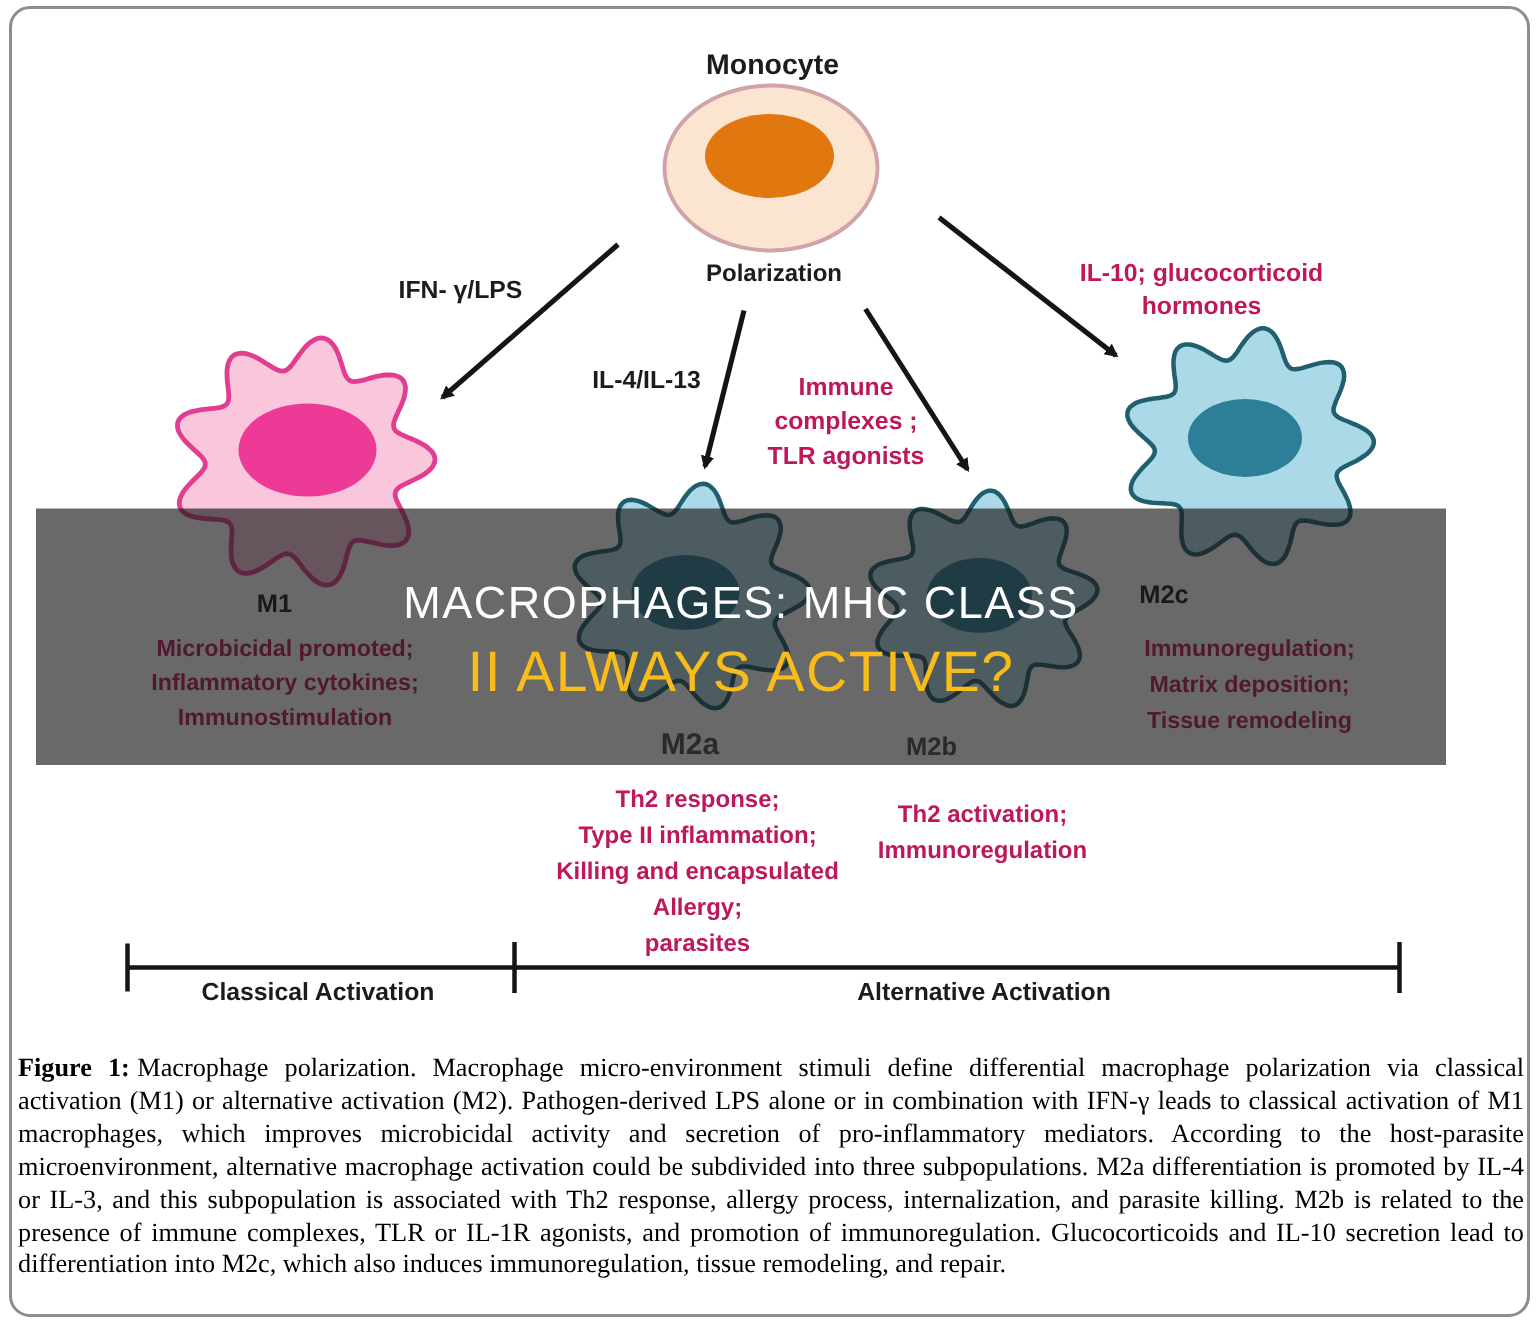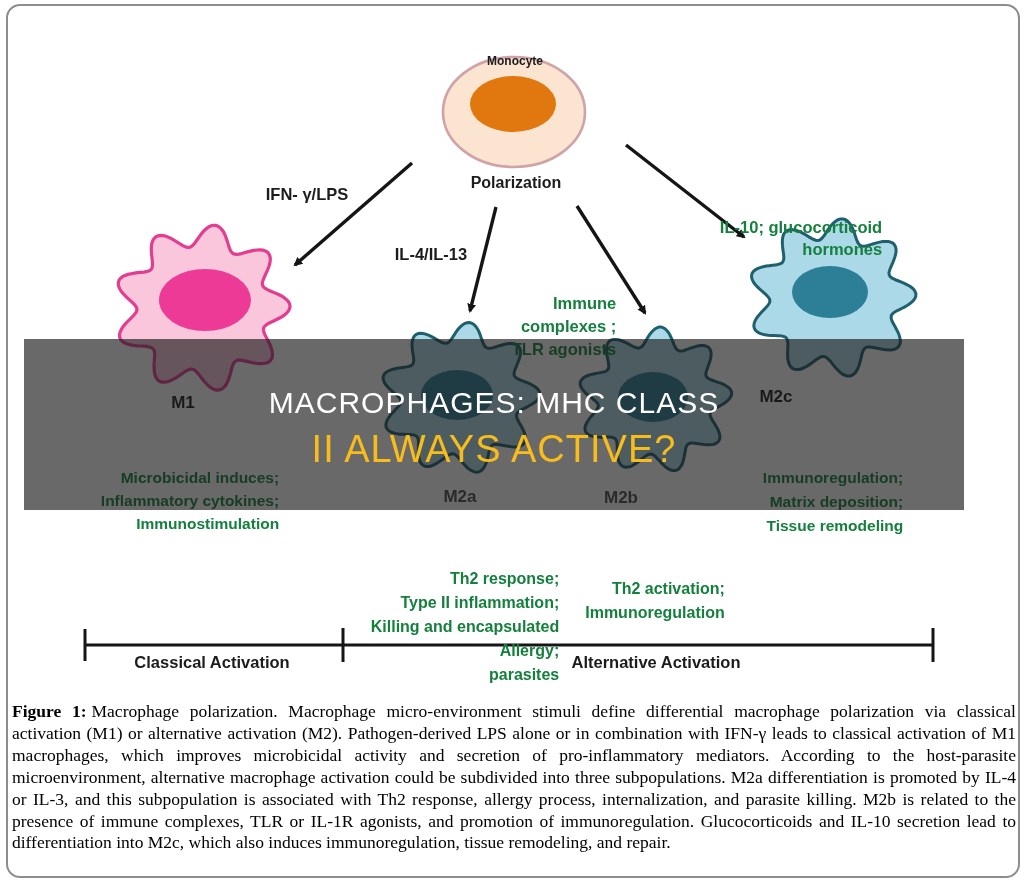--- a/index.html
+++ b/index.html
@@ -3,21 +3,21 @@
 <meta charset="utf-8">
 <style>
   html,body{margin:0;padding:0;background:#ffffff;}
   body{width:1024px;height:889px;position:relative;overflow:hidden;
        font-family:"Liberation Sans",sans-serif;}
   
   #diagram-svg{position:absolute;left:0;top:0;z-index:1;}
   .lbl{position:absolute;transform:translate(-50%,-50%);font-weight:bold;
        color:#1c1c1c;text-align:center;white-space:nowrap;z-index:2;}
   .lblblock{position:absolute;transform:translateX(-50%);font-weight:bold;
-       color:#15803d;text-align:right;white-space:nowrap;z-index:2;margin-top:45px;}
+       color:#be185d;text-align:center;white-space:nowrap;z-index:2;}
   
   .m1-body{fill:var(--m1-fill);stroke:var(--m1-stroke);stroke-width:3.2;}
   .m2-body{fill:var(--m2-fill);stroke:var(--m2-stroke);stroke-width:3;}
   .m1-nucleus{fill:var(--m1-nucleus);}
   .m2-nucleus{fill:var(--m2-nucleus);}
   .mono-body{fill:var(--monocyte-fill);stroke:var(--monocyte-stroke);stroke-width:2.6;}
   .mono-nucleus{fill:var(--monocyte-nucleus);}
   .arrow{stroke:var(--ink);stroke-width:3.4;}
   .bracket{stroke:var(--ink);stroke-width:3;}
   
@@ -76,52 +76,52 @@
   </g>
 
   <g>
     <line class="bracket" x1="85" y1="645" x2="933" y2="645"></line>
     <line class="bracket" x1="85" y1="629" x2="85" y2="661"></line>
     <line class="bracket" x1="343" y1="628" x2="343" y2="662"></line>
     <line class="bracket" x1="933" y1="628" x2="933" y2="662"></line>
   </g>
 </svg>
 
-<div class="lbl" style="left:515px;top:44px;font-size:12px;margin-top:17px;">Monocyte</div>
+<div class="lbl" style="left:515px;top:44px;font-size:19px;">Monocyte</div>
 <div class="lbl" style="left:516px;top:183px;font-size:16px;">Polarization</div>
 
 <div class="lbl" style="left:307px;top:194px;font-size:16.5px;">IFN- γ/LPS</div>
 <div class="lbl" style="left:431px;top:254px;font-size:16.5px;">IL-4/IL-13</div>
 
 <div class="lblblock" style="left:564px;top:247px;font-size:16.5px;line-height:23px;">
   <div>Immune</div>
   <div>complexes ;</div>
   <div>TLR agonists</div>
 </div>
 
 <div class="lblblock" style="left:801px;top:172px;font-size:16.5px;line-height:21.5px;">
   <div>IL-10; glucocorticoid</div>
   <div>hormones</div>
 </div>
 
 <div class="lbl" style="left:183px;top:403px;font-size:17px;">M1</div>
 <div class="lblblock" style="left:190px;top:421px;font-size:15.5px;line-height:23px;">
-  <div>Microbicidal induces;</div>
+  <div>Microbicidal promoted;</div>
   <div>Inflammatory cytokines;</div>
   <div>Immunostimulation</div>
 </div>
 
 <div class="lbl" style="left:776px;top:397px;font-size:17px;">M2c</div>
 <div class="lblblock" style="left:833px;top:421px;font-size:15.5px;line-height:24px;">
   <div>Immunoregulation;</div>
   <div>Matrix deposition;</div>
   <div>Tissue remodeling</div>
 </div>
 
-<div class="lbl" style="left:460px;top:497px;font-size:17px;z-index:4;color:#2a2a2a;">M2a</div>
+<div class="lbl" style="left:460px;top:497px;font-size:20px;z-index:4;color:#2a2a2a;">M2a</div>
 <div class="lblblock" style="left:465px;top:522px;font-size:16px;line-height:24px;">
   <div>Th2 response;</div>
   <div>Type II inflammation;</div>
   <div>Killing and encapsulated</div>
   <div>Allergy;</div>
   <div>parasites</div>
 </div>
 
 <div class="lbl" style="left:621px;top:498px;font-size:17px;z-index:4;color:#2a2a2a;">M2b</div>
 <div class="lblblock" style="left:655px;top:532px;font-size:16px;line-height:24px;">

